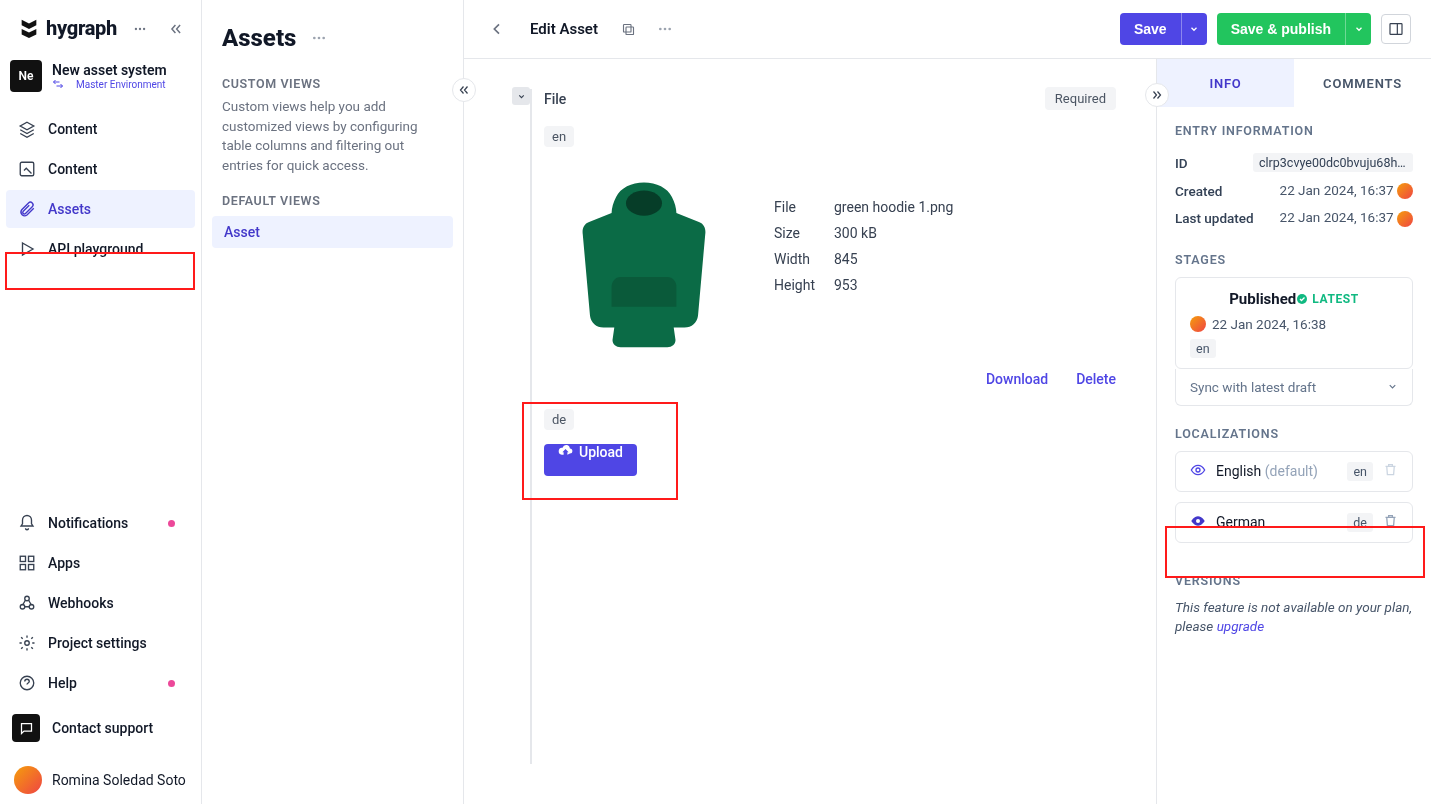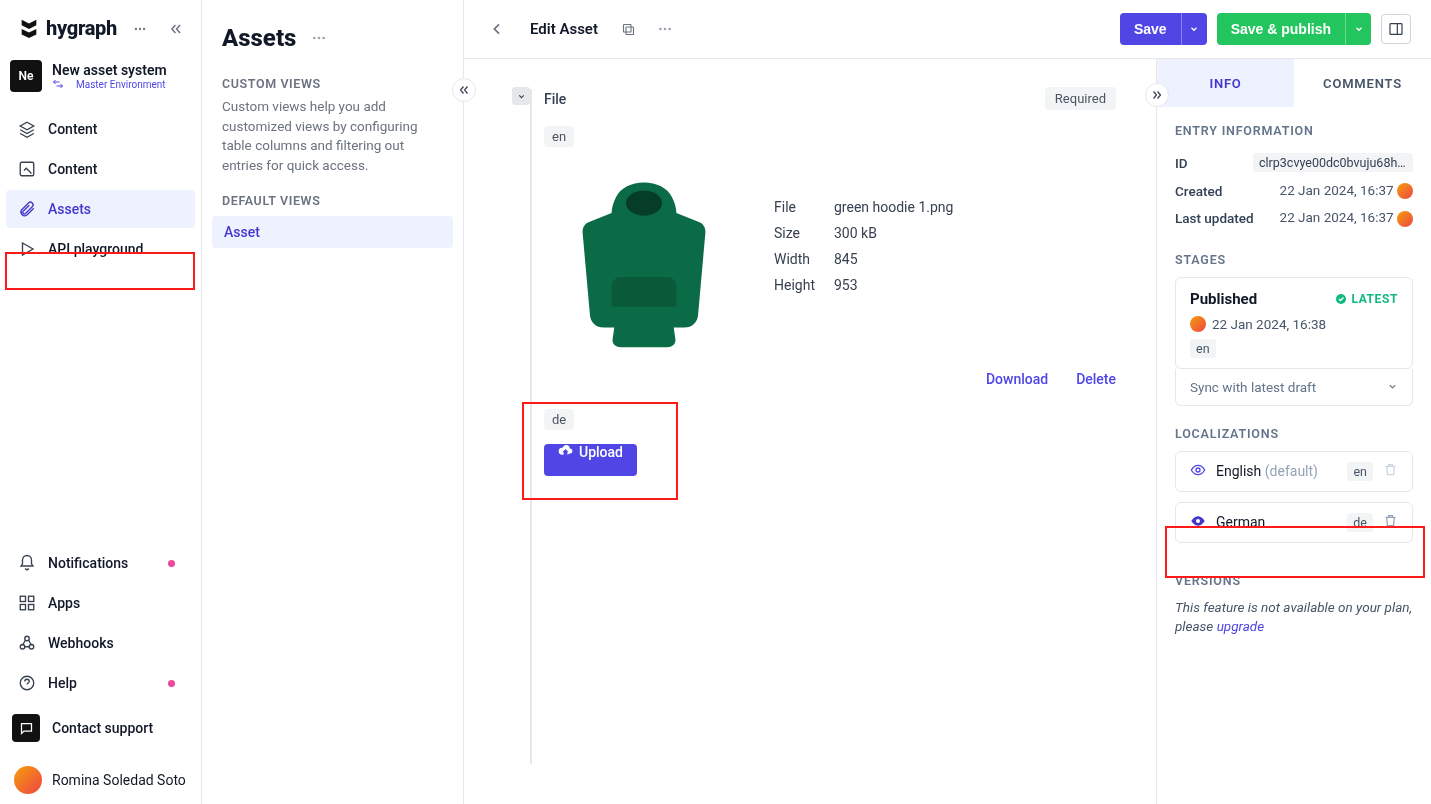--- a/index.html
+++ b/index.html
@@ -101,21 +101,21 @@
   .info-tabs{display:flex;height:48px}
   .info-tab{flex:1;display:flex;align-items:center;justify-content:center;font-size:13px;font-weight:600;letter-spacing:.8px;color:#475569;cursor:pointer}
   .info-tab.active{background:var(--blue-50);color:var(--blue-700)}
   .info-body{padding:16px 18px 18px;display:flex;flex-direction:column;gap:20px;overflow:auto}
   .info-section .sect-label{font-size:12.5px;letter-spacing:.8px;color:#64748b;font-weight:600;margin-bottom:10px}
   .kv{display:flex;justify-content:space-between;align-items:center;font-size:13.5px;color:#334155;padding:5px 0}
   .kv .k{font-weight:500}
   .kv .v{color:#475569}
   .id-chip{background:var(--gray-100);padding:2px 6px;border-radius:3px;font-size:12.5px;max-width:160px;overflow:hidden;white-space:nowrap;text-overflow:ellipsis}
   .stage-card{border:1px solid var(--gray-200);border-radius:6px;padding:12px 14px;display:flex;flex-direction:column;gap:8px}
-  .stage-card .head{display:flex;justify-content:space-between;align-items:center}
+  .stage-card .head{display:flex;justify-content:center;align-items:center}
   .stage-card .head .name{font-weight:700;font-size:15px}
   .latest{color:var(--green-600);font-size:12px;font-weight:700;letter-spacing:.6px;display:inline-flex;align-items:center;gap:4px}
   .sync-row{border:1px solid var(--gray-200);border-top:0;border-radius:0 0 6px 6px;padding:10px 14px;display:flex;justify-content:space-between;align-items:center;color:#64748b;cursor:pointer;font-size:13.5px}
   .loc-row{border:1px solid var(--gray-200);border-radius:6px;padding:10px 14px;display:flex;align-items:center;gap:10px;font-size:14px;margin-bottom:10px}
   .loc-row .eye{color:var(--blue-600)}
   .loc-row.active .eye{color:var(--blue-700)}
   .loc-row .name{flex:1}
   .loc-row .def{color:#94a3b8}
   .loc-chip-sm{background:var(--gray-100);padding:2px 6px;border-radius:3px;font-size:12.5px;color:#475569}
   .trash{color:#9ca3af;cursor:pointer}
@@ -215,20 +215,27 @@
       <span>Apps</span>
     </li>
     <li class="nav-item">
       <svg width="18" height="18" viewBox="0 0 24 24" fill="none" stroke="#374151" stroke-width="1.8">
           <circle cx="6" cy="17" r="3"></circle>
           <circle cx="18" cy="17" r="3"></circle>
           <circle cx="12" cy="6" r="3"></circle>
           <path d="M10 8l-4 7M14 8l4 7M9 17h6"></path>
         </svg>
       <span>Webhooks</span>
+    </li>
+    <li class="nav-item">
+      <svg width="18" height="18" viewBox="0 0 24 24" fill="none" stroke="#374151" stroke-width="1.8">
+          <circle cx="12" cy="12" r="3"></circle>
+          <path d="M12 2v3M12 19v3M4.2 4.2l2.1 2.1M17.7 17.7l2.1 2.1M2 12h3M19 12h3M4.2 19.8l2.1-2.1M17.7 6.3l2.1-2.1"></path>
+        </svg>
+      <span>Project settings</span>
     </li>
     <li class="nav-item">
       <svg width="18" height="18" viewBox="0 0 24 24" fill="none" stroke="#374151" stroke-width="1.8">
           <circle cx="12" cy="12" r="9"></circle>
           <path d="M9 10a3 3 0 116 0c0 2-3 2-3 4M12 17h.01"></path>
         </svg>
       <span>Help</span>
       <span class="nav-dot"></span>
     </li>
     <li class="nav-item" style="background:none">

